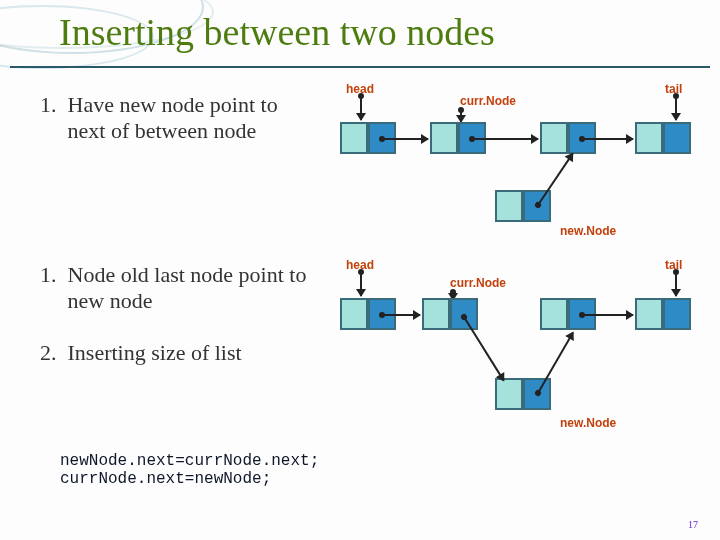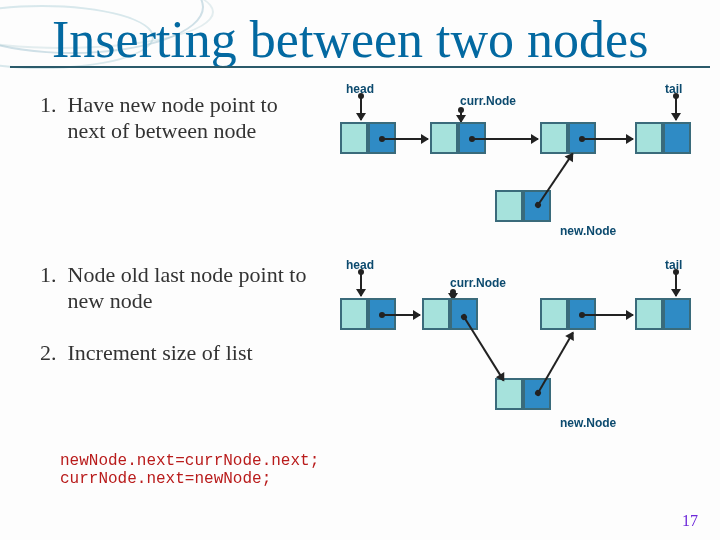--- a/index.html
+++ b/index.html
@@ -19,23 +19,23 @@
     border: 2px solid rgba(120,170,190,0.35);
     z-index: 0;
   }
   .swoosh.a { width: 260px; height: 90px; left: -60px; top: -40px; }
   .swoosh.b { width: 220px; height: 60px; left: -70px; top:   5px; border-color: rgba(160,200,210,0.4);}
   .swoosh.c { width: 300px; height: 70px; left: -90px; top: -25px; border-color: rgba(150,190,200,0.25);}
 
   .title {
     position: absolute;
     top: 10px;
-    left: 52px;
-    font-size: 52px;
-    color: #0369a1;
+    left: 59px;
+    font-size: 38px;
+    color: #4d7c0f;
   }
   .underline {
     position: absolute;
     top: 66px;
     left: 10px;
     width: 700px;
     height: 2px;
     background: #2a5a6a;
   }
 
@@ -56,38 +56,38 @@
   .step1 { top: 92px; }
   .step2 { top: 262px; }
   .step3 { top: 340px; }
 
   .code {
     position: absolute;
     left: 60px;
     top: 452px;
     font-family: "Courier New", monospace;
     font-size: 16px;
-    color: #b91c1c;
+    color: #0f172a;
     white-space: pre;
   }
 
   .page-num {
     position: absolute;
     right: 22px;
     bottom: 10px;
-    font-size: 16px;
+    font-size: 10px;
     color: #6d28d9;
     font-family: Georgia, serif;
   }
 
   
   .diagram { position: absolute; z-index: 1; }
   .dlabel {
     position: absolute;
-    color: #0c4a6e;
+    color: #c2410c;
     font-family: Verdana, Geneva, sans-serif;
     font-size: 12px;
     font-weight: bold;
   }
   .node { position: absolute; display: flex; }
   .cell {
     width: 28px;
     height: 32px;
     border: 2px solid #3a6b7b;
     box-sizing: border-box;
@@ -155,21 +155,21 @@
 <div class="step step1">
   <span class="num">1.</span>
   <span class="txt">Have new node point to next of between node</span>
 </div>
 <div class="step step2">
   <span class="num">1.</span>
   <span class="txt">Node old last node point to new node</span>
 </div>
 <div class="step step3">
   <span class="num">2.</span>
-  <span class="txt">Increment size of list</span>
+  <span class="txt">Inserting size of list</span>
 </div>
 
 <div class="code"><span>newNode.next=currNode.next;</span>
 <span>currNode.next=newNode;</span></div>
 
 <div class="page-num">17</div>
 
 <div class="diagram" style="left:330px; top:82px; width:370px; height:160px;">
 
   <span class="dlabel" style="left:16px;  top:0;">head</span>

